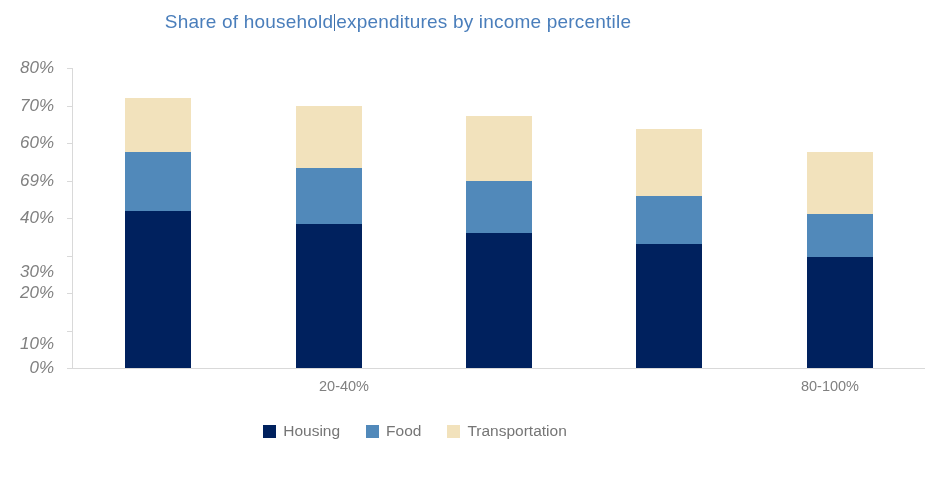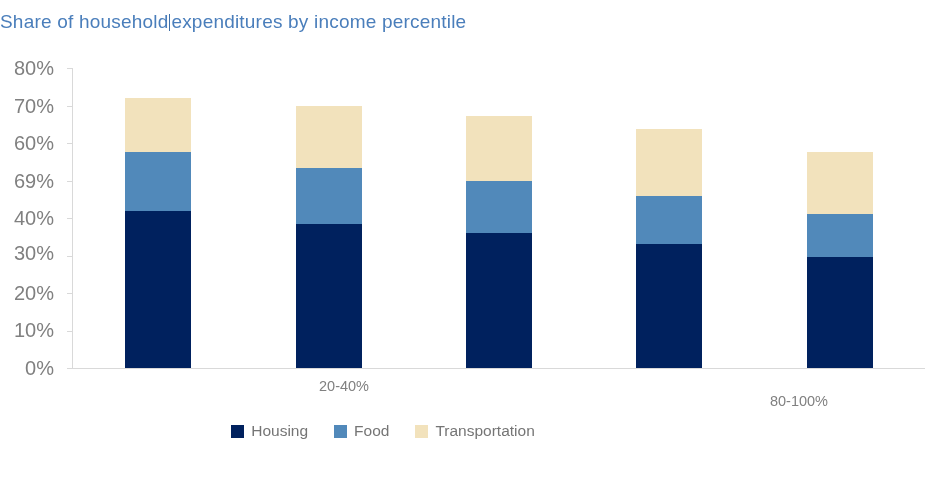--- a/index.html
+++ b/index.html
@@ -5,21 +5,21 @@
   html,body{margin:0;padding:0;}
   body{
     width:936px;height:487px;background:#ffffff;
     font-family:"Liberation Sans", sans-serif;
     overflow:hidden;position:relative;
   }
   #chart-root{position:absolute;inset:0;}
 
   
   .title-block{
-    position:absolute;left:0;top:10px;width:796px;text-align:left;
+    position:absolute;left:0;top:10px;width:796px;text-align:center;
     color:#4A7EBB;line-height:1.25;
   }
   .title-main{font-size:19px;letter-spacing:.2px;}
   .title-sub{font-size:17px;font-style:italic;}
   .caret{
     display:inline-block;width:1px;height:17px;background:#3f6fa8;
     vertical-align:-3px;margin:0 1px;
   }
 
   
@@ -29,21 +29,21 @@
   .axis-line{
     position:absolute;background:#D9D9D9;
   }
   .y-axis{left:-1px;top:0;width:1px;height:300px;}
   .x-axis{left:-1px;top:300px;width:853px;height:1px;}
   .tick{position:absolute;left:-6px;width:6px;height:1px;background:#D9D9D9;}
 
   .ylabels{position:absolute;left:0;top:68px;width:64px;height:300px;}
   .ylabel{
     position:absolute;right:10px;transform:translateY(-50%);
-    font-size:20px;color:#808080;white-space:nowrap;
+    font-size:17px;color:#808080;white-space:nowrap;font-style:italic;
   }
 
   
   .bars{position:absolute;left:0;top:0;width:852px;height:300px;}
   .bar-group{
     position:absolute;bottom:0;width:66px;height:300px;
   }
   .seg{position:absolute;left:0;width:66px;}
   .seg-housing{background:#00215E;}
   .seg-food{background:#5189BA;}
@@ -52,21 +52,21 @@
   
   .xlabels{position:absolute;left:73px;top:378px;width:852px;height:22px;}
   .xlabel{
     position:absolute;width:140px;text-align:center;
     font-size:14.5px;color:#808080;
   }
 
   
   .legend{
     position:absolute;left:0;top:422px;width:766px;
-    display:flex;justify-content:center;align-items:center;gap:26px;
+    display:flex;justify-content:center;align-items:center;gap:26px;padding-left:32px;
   }
   .legend-item{display:flex;align-items:center;gap:7px;}
   .swatch{width:13px;height:13px;display:block;}
   .legend-label{font-size:15.5px;color:#757575;}
 
   
   .source{
     position:absolute;left:88px;top:456px;
     font-size:12.5px;color:#D0D0D0;
   }
@@ -77,23 +77,23 @@
 <div id="chart-root">
 
   <div class="title-block">
     <div class="title-main">
       <span>Share of household</span><span class="caret"></span><span>expenditures by income percentile</span>
     </div>
   </div>
 
   <div class="ylabels" id="ylabels">
       <div class="ylabel" style="top: 300px;">0%</div>
-      <div class="ylabel" style="top: 262px;">10%</div>
+      <div class="ylabel" style="top: 276px;">10%</div>
       <div class="ylabel" style="top: 225px;">20%</div>
-      <div class="ylabel" style="top: 185px;">30%</div>
+      <div class="ylabel" style="top: 204px;">30%</div>
       <div class="ylabel" style="top: 150px;">40%</div>
       <div class="ylabel" style="top: 112.5px;">69%</div>
       <div class="ylabel" style="top: 75px;">60%</div>
       <div class="ylabel" style="top: 37.5px;">70%</div>
       <div class="ylabel" style="top: 0px;">80%</div>
     </div>
 
   <div class="plot">
     <div class="axis-line y-axis"></div>
     <div class="axis-line x-axis"></div>
@@ -132,21 +132,21 @@
         <div class="bar-group" style="left: 733.8px;">
           <div class="seg seg-housing" style="height: 110.625px; bottom: 0px; background: rgb(0, 33, 94);"></div>
           <div class="seg seg-food" style="height: 43.125px; bottom: 110.625px; background: rgb(81, 137, 186);"></div>
           <div class="seg seg-transportation" style="height: 61.875px; bottom: 153.75px; background: rgb(242, 226, 188);"></div>
         </div>
       </div>
   </div>
 
   <div class="xlabels" id="xlabels">
       <div class="xlabel" style="left: 201px;">20-40%</div>
-      <div class="xlabel" style="left: 656px; margin-top: 15px;">80-100%</div>
+      <div class="xlabel" style="left: 687px;">80-100%</div>
     </div>
 
   <div class="legend" id="legend">
       <div class="legend-item">
         <span class="swatch" style="background: rgb(0, 33, 94);"></span>
         <span class="legend-label">Housing</span>
       </div>
       <div class="legend-item">
         <span class="swatch" style="background: rgb(81, 137, 186);"></span>
         <span class="legend-label">Food</span>

